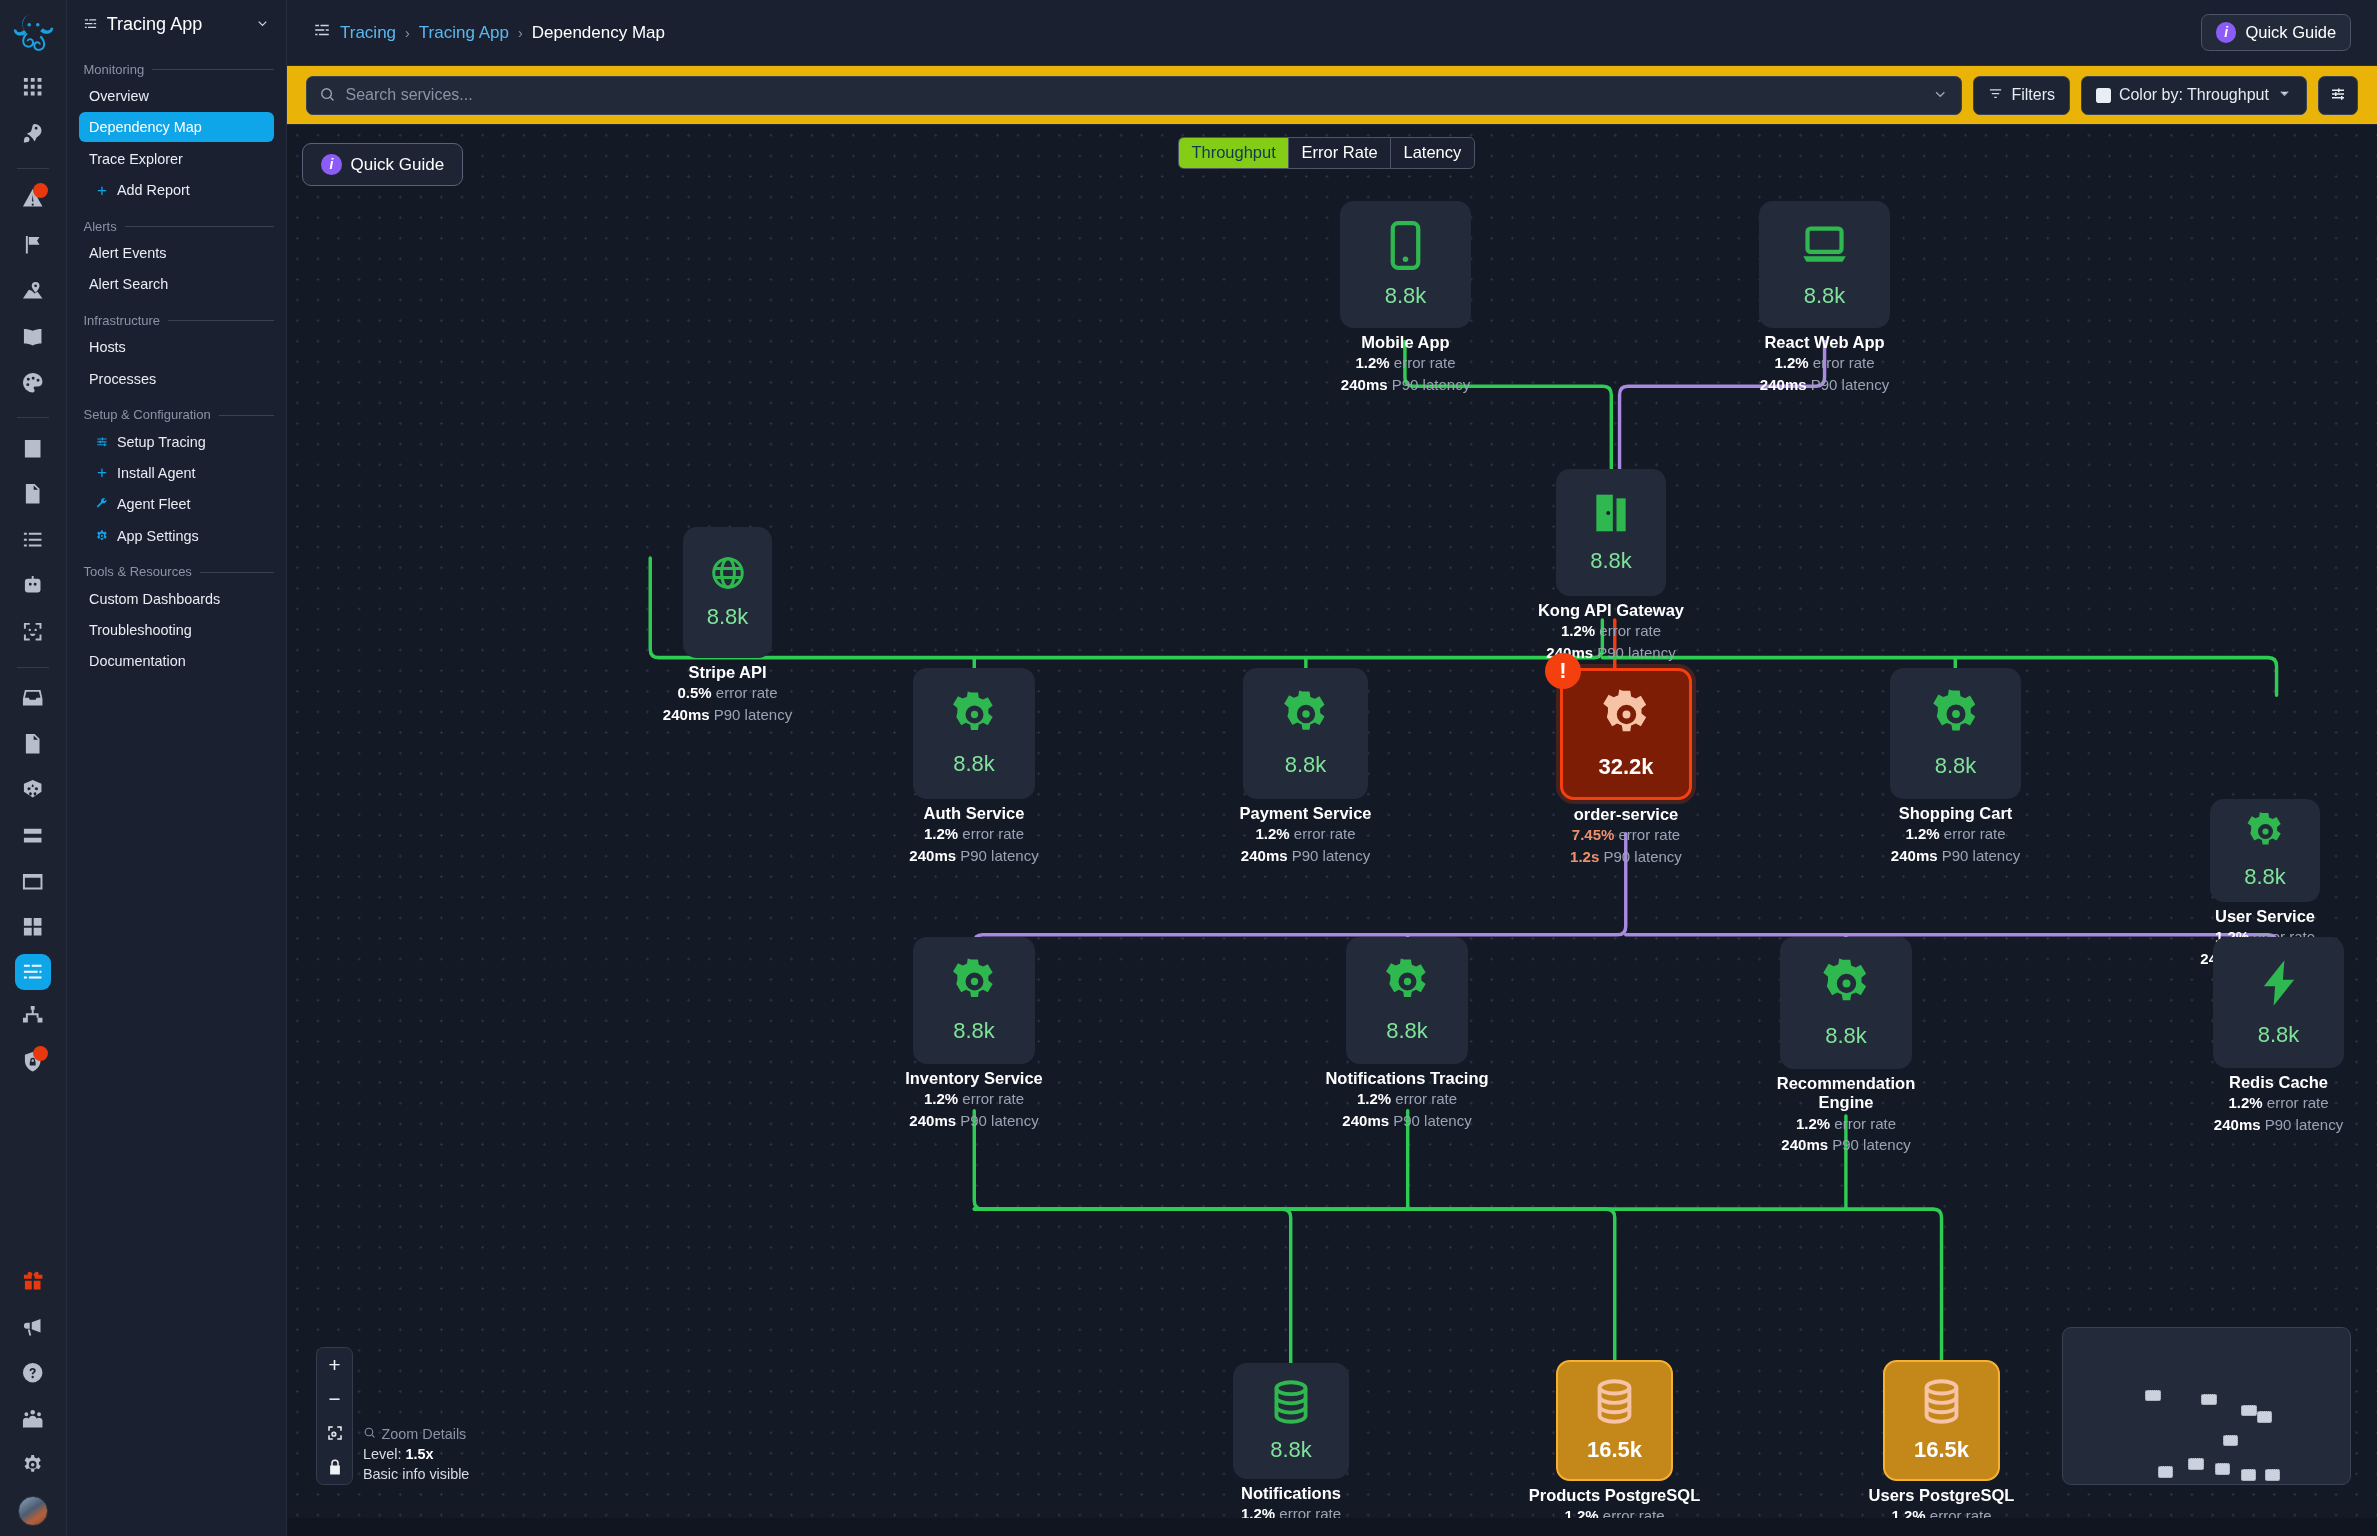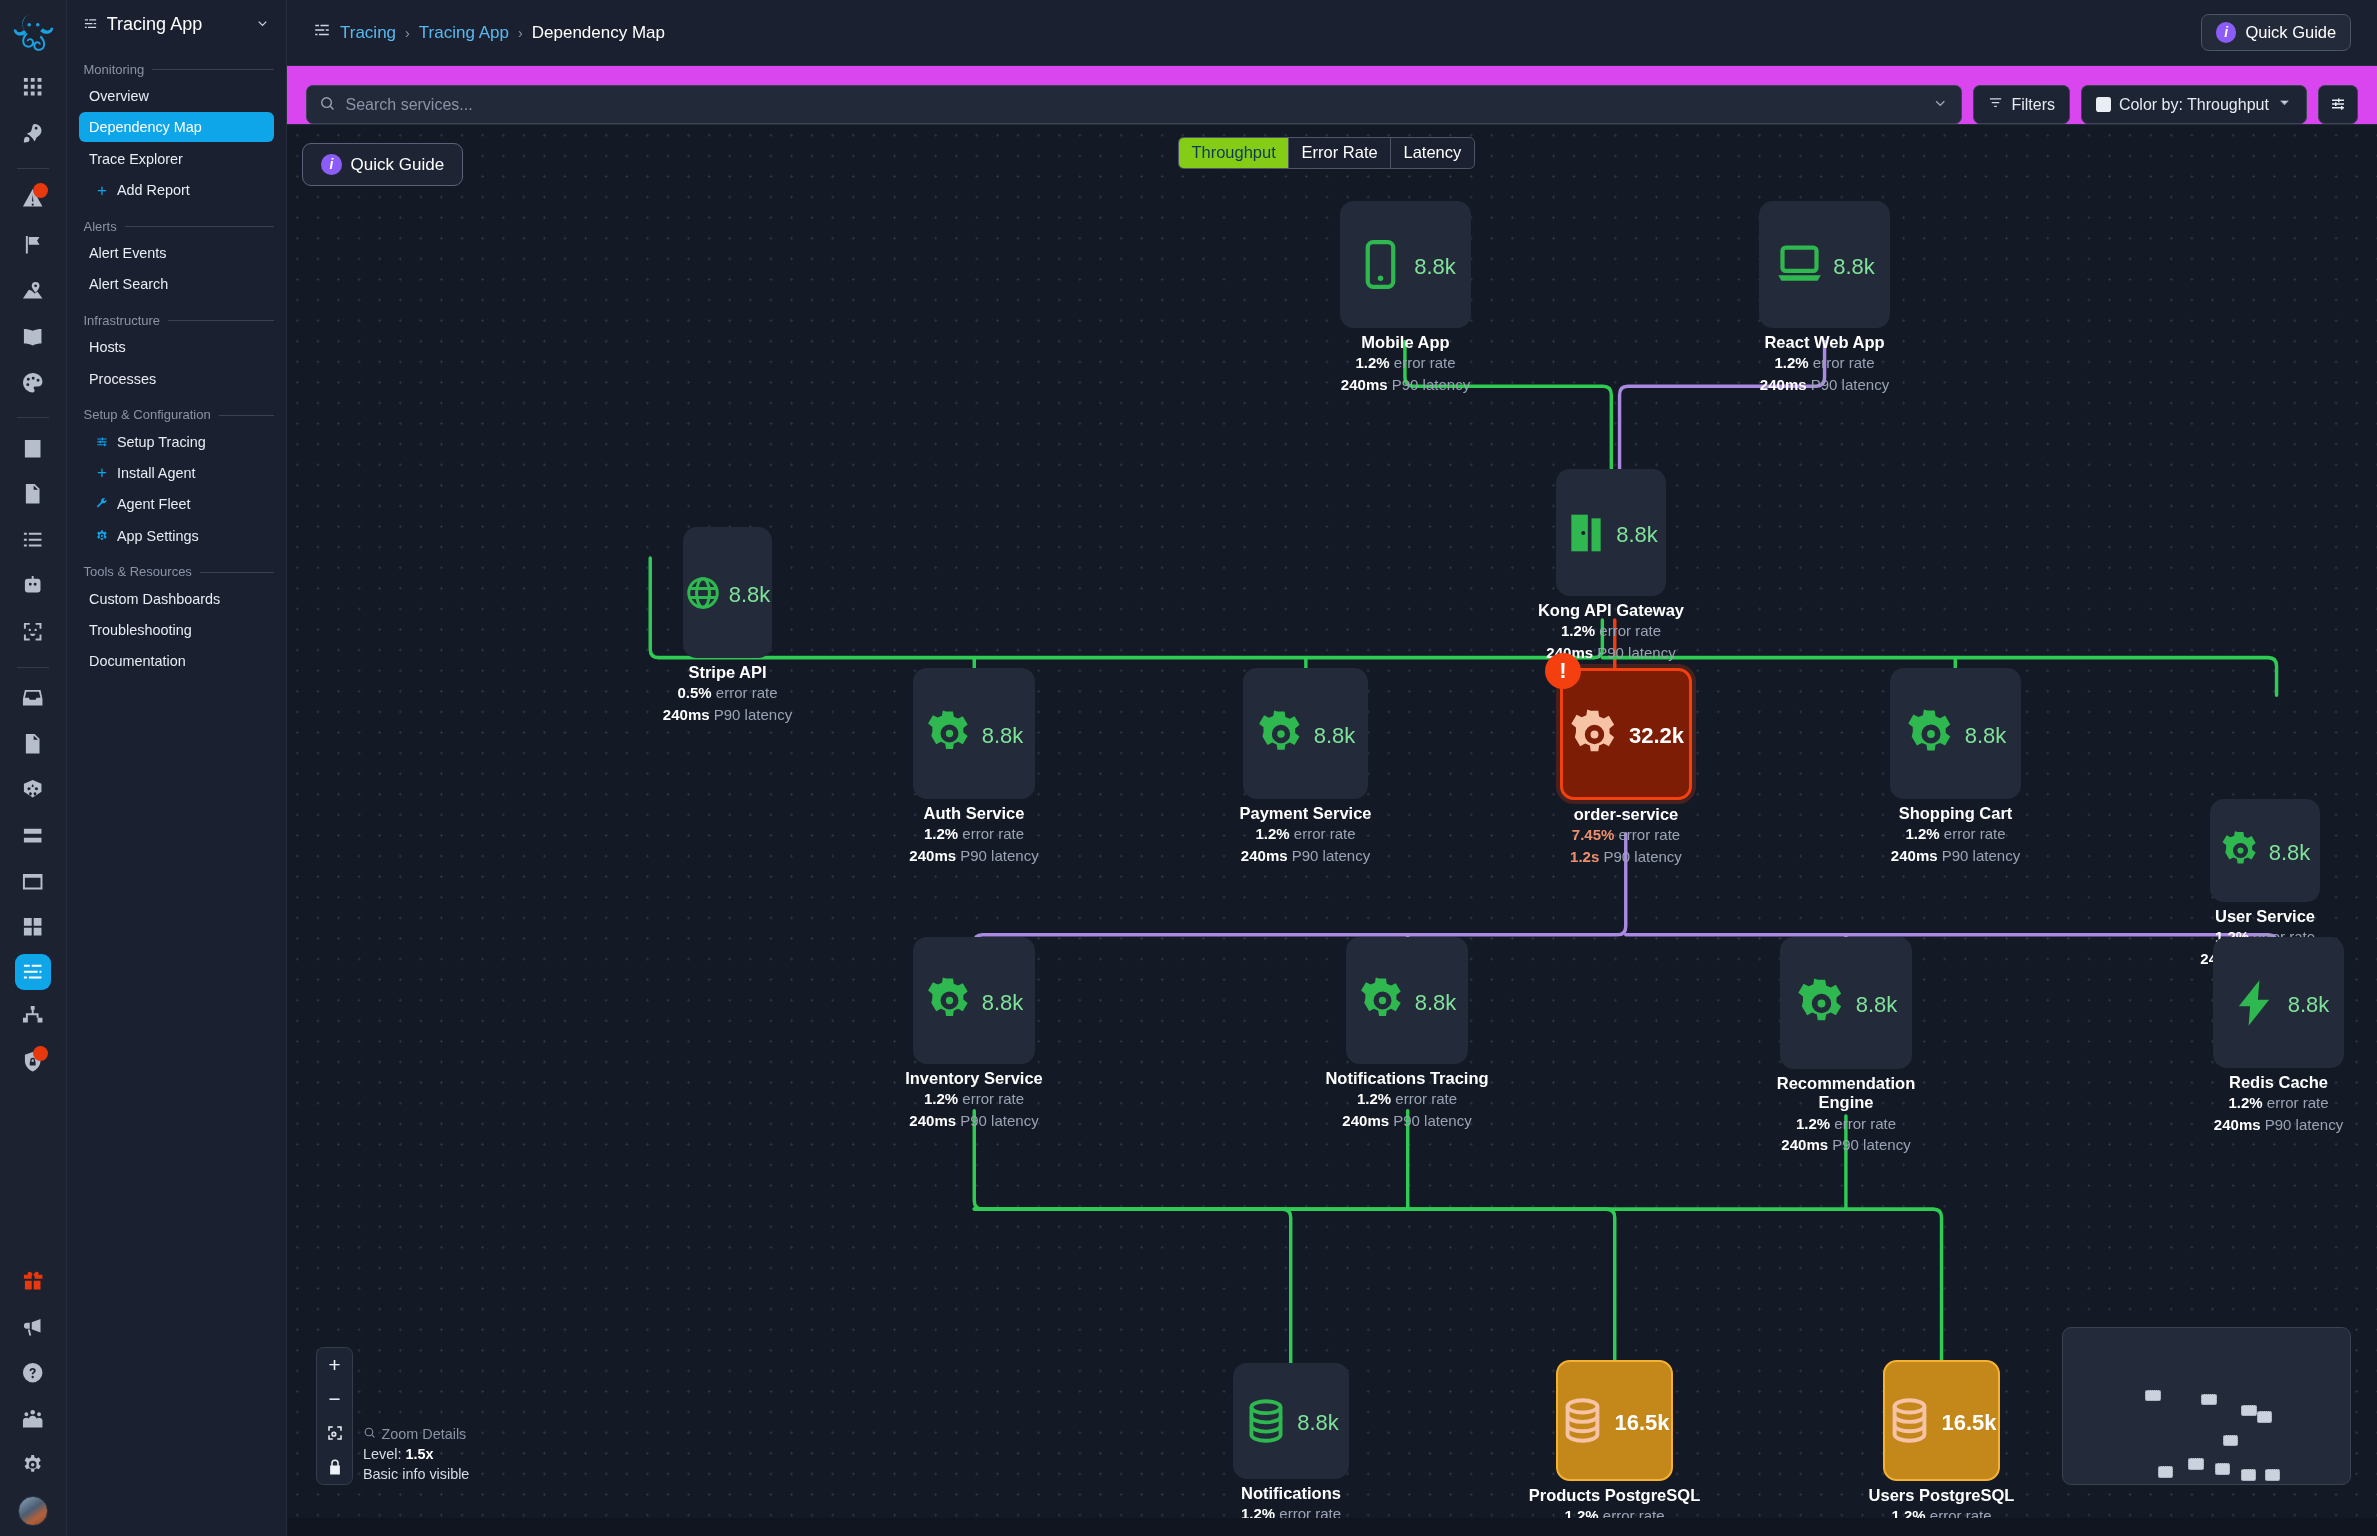--- a/index.html
+++ b/index.html
@@ -98,22 +98,22 @@
     background: #232a3a;
   }
   .info-badge {
     width: 20.6px; height: 20.6px; border-radius: 50%;
     background: #8b5cf6; color: #fff; font-size: 13.8px;
     font-style: italic; font-weight: bold;
     display: flex; align-items: center; justify-content: center;
   }
 
   .toolbar {
-    height: 59px; background: #d946ef; border-bottom: 0.7px solid #262c3b;
-    display: flex; align-items: flex-end; padding: 0 19px; gap: 11px;
+    height: 59px; background: #eab308; border-bottom: 0.7px solid #262c3b;
+    display: flex; align-items: center; padding: 0 19px; gap: 11px;
   }
   .search-wrap {
     flex: 1 1 auto; height: 39px;
     background: #222938; border: 0.7px solid #3b4354; border-radius: 6.9px;
     display: flex; align-items: center; padding: 0 12.4px; gap: 9.6px;
     min-width: 0;
   }
   .search-wrap svg { width: 16.5px; height: 16.5px; fill: none; stroke: #9aa3b4; stroke-width: 2; }
   .search-input {
     flex: 1; background: transparent; border: none; outline: none;
@@ -161,21 +161,21 @@
     padding: 5.5px 12.4px; font-size: 16.5px; color: #ffffff;
     border-right: 0.7px solid #4d5567;
   }
   .metric-tab:last-child { border-right: none; }
   .metric-tab.active { background: #84cc16; color: #0d3b52; }
 
   
   .node { position: absolute; z-index: 4; }
   .node-box {
     border-radius: 13.8px; background: #232a39;
-    display: flex; flex-direction: row; align-items: center; justify-content: center;
+    display: flex; flex-direction: column; align-items: center; justify-content: center;
     position: relative;
     gap: 8px;
   }
   .node-box svg { display: block; }
   .node-val { font-size: 22px; font-weight: 400; margin-top: 4.1px; }
   .node-meta { text-align: center; margin-top: 4.8px; width: 165px; margin-left: -6.9px; }
   .node-name { font-size: 16.5px; font-weight: bold; color: #ffffff; line-height: 1.18; }
   .node-err  { font-size: 15px; color: #9aa3b4; line-height: 1.42; }
   .node-err b { color: #ffffff; font-weight: bold; }
   .node-lat  { font-size: 15px; color: #9aa3b4; line-height: 1.42; }

